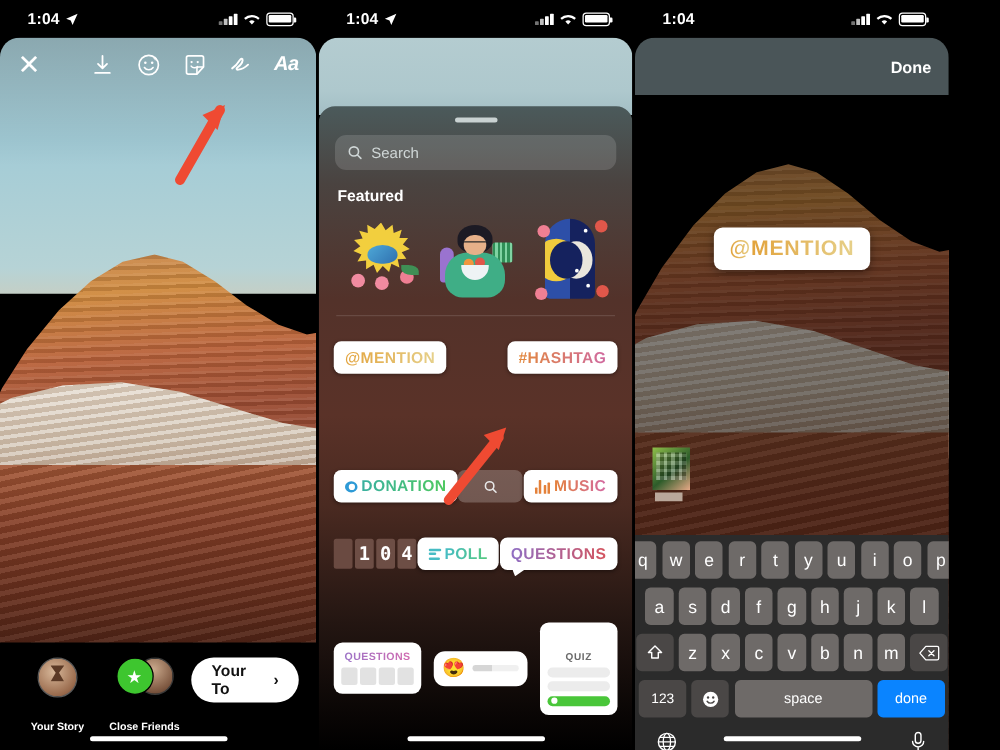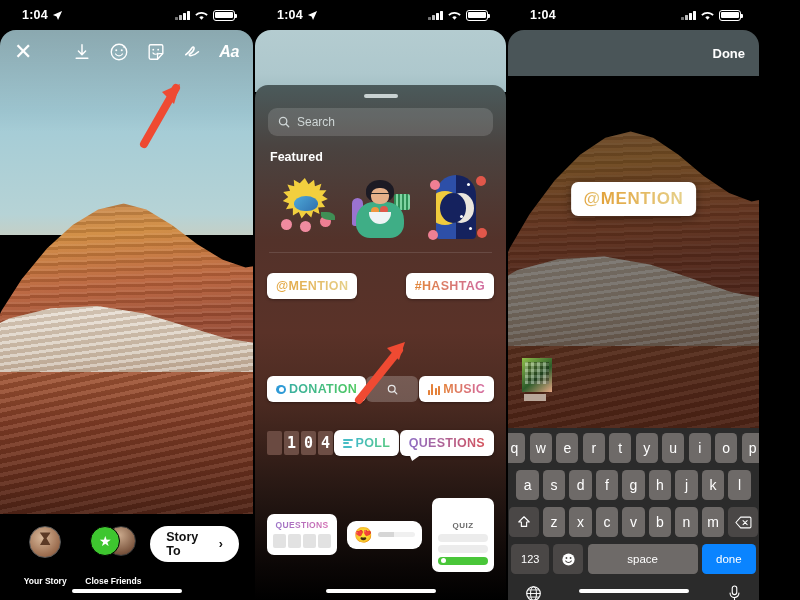--- a/index.html
+++ b/index.html
@@ -296,21 +296,21 @@
         <div class="dest" style="width:78px">
           <div class="cf-wrap">
             <div class="cf-a"></div>
             <div class="cf-b">
                 <span class="cf-star">★</span>
               </div>
           </div>
           <span class="dest-label">Close Friends</span>
         </div>
         <div class="sendto">
-          <span>Story To</span>
+          <span>Your To</span>
           <span>›</span>
         </div>
       </div>
       <div class="home-ind"></div>
     </div>
   </div>
 
   <div class="panel">
     <div class="statusbar">
       <div class="sb-left">

